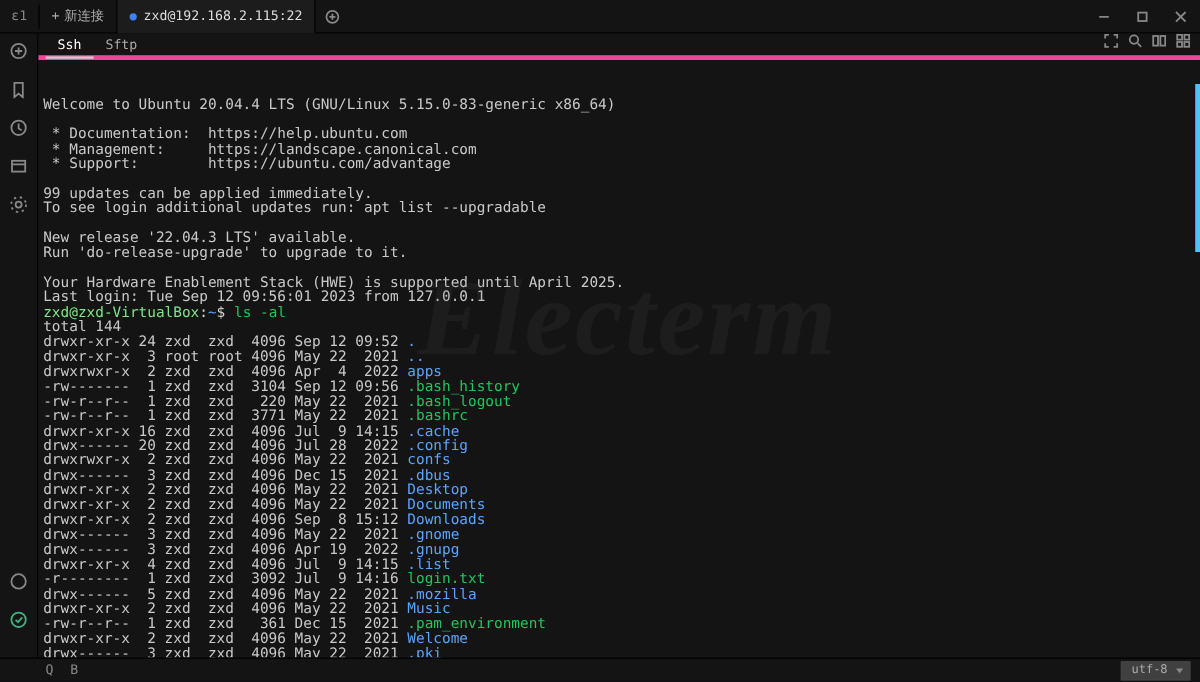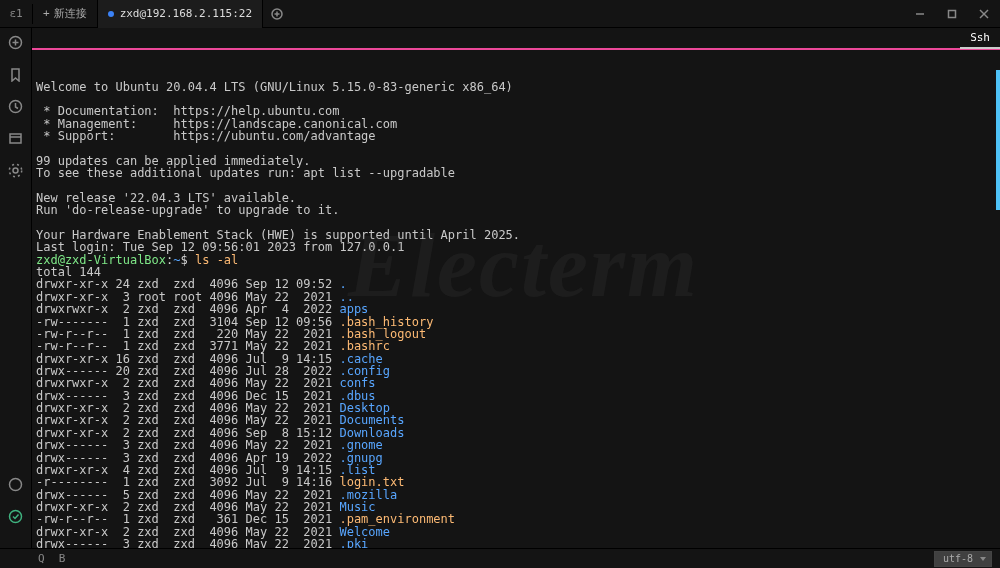--- a/index.html
+++ b/index.html
@@ -41,23 +41,22 @@
     width: 32px;
     background: #141414;
     display:flex; flex-direction:column; align-items:center;
     border-right:1px solid #000;
     padding-top:6px;
     gap: 16px;
   }
   .sideicon { width:16px; height:16px; display:flex; align-items:center; justify-content:center; color:#777; }
   .main { flex:1; display:flex; flex-direction:column; background:#141414; position:relative; }
   .subtabs {
-    height: 22px; display:flex; align-items:flex-end; padding-left:6px;
-    border-bottom:2px solid #ec4899;
-    flex-direction:column;
+    height: 22px; display:flex; align-items:flex-start; padding-left:6px;
+    border-bottom:4px solid #ec4899;
   }
   .subtab { padding:3px 10px; color:#aaa; font-size:11px; }
   .subtab.active { border-bottom:2px solid #ccc; color:#fff; }
   .panelicons { margin-left:auto; display:flex; padding-right:6px; gap:6px; padding-bottom:2px;}
   .panelicon { width:14px;height:14px; color:#888; }
   .terminal {
     flex:1;
     background:#141414;
     padding: 6px 0 0 4px;
     font-family: "Consolas","Menlo",monospace;
@@ -69,21 +68,21 @@
     overflow:hidden;
   }
   .scrollbar {
     position:absolute; right:0; top:0; width:4px; height:100%;
     background:#141414;
   }
   .scrollthumb { position:absolute; right:0; top:20px; width:4px; height:140px; background:#4fc3f7; }
   .c-green { color:#7ee787; }
   .c-blue  { color:#58a6ff; }
   .c-white { color:#d4d4d4; }
-  .c-gray  { color:#fdba74; }
+  .c-gray  { color:#22c55e; }
   .statusbar {
     position:absolute; left:0; right:0; bottom:0; height:20px;
     background:#141414; border-top:1px solid #000;
     display:flex; align-items:center; color:#888; font-size:11px;
     padding: 0 8px;
   }
   .statusbar .right { margin-left:auto; display:flex; align-items:center; gap:4px;}
   .enc {
     border:1px solid #444; padding:0 18px 0 8px; height:16px; line-height:14px;
     font-size:10px; color:#aaa; background:#404040; position:relative;
@@ -232,21 +231,21 @@
 
     <div class="terminal">
 <div class="watermark">Electerm</div>
 <span>Welcome to Ubuntu 20.04.4 LTS (GNU/Linux 5.15.0-83-generic x86_64)</span>
 
 <span> * Documentation:  https://help.ubuntu.com</span>
 <span> * Management:     https://landscape.canonical.com</span>
 <span> * Support:        https://ubuntu.com/advantage</span>
 
 <span>99 updates can be applied immediately.</span>
-<span>To see these additional updates run: apt list --upgradable</span>
+<span>To see login additional updates run: apt list --upgradable</span>
 
 <span>New release '22.04.3 LTS' available.</span>
 <span>Run 'do-release-upgrade' to upgrade to it.</span>
 
 <span>Your Hardware Enablement Stack (HWE) is supported until April 2025.</span>
 <span>Last login: Tue Sep 12 09:56:01 2023 from 127.0.0.1</span>
 <span class="c-green">zxd@zxd-VirtualBox</span><span class="c-white">:</span><span class="c-blue">~</span><span class="c-white">$ </span><span class="c-gray">ls -al</span>
 <span>total 144</span>
 <div id="ls-rows">drwxr-xr-x 24 zxd  zxd  4096 Sep 12 09:52 <span class="c-blue">.</span>
 drwxr-xr-x  3 root root 4096 May 22  2021 <span class="c-blue">..</span>

